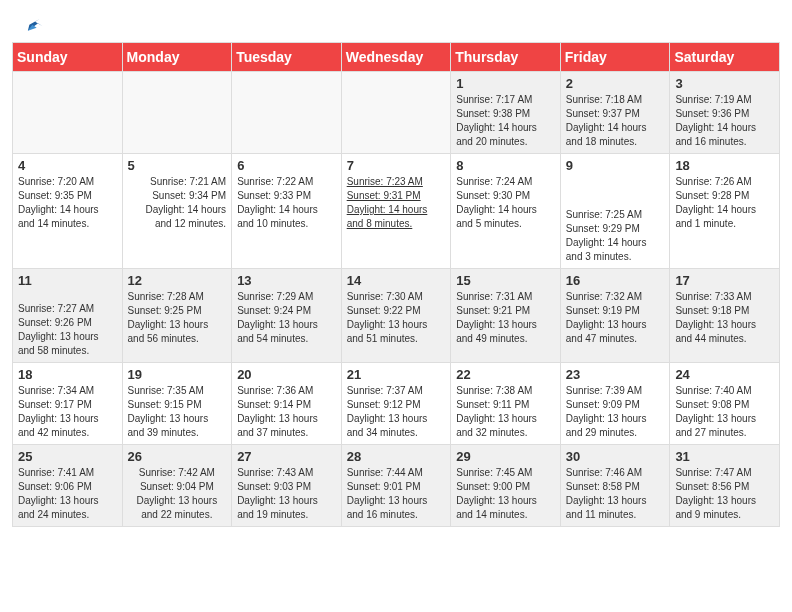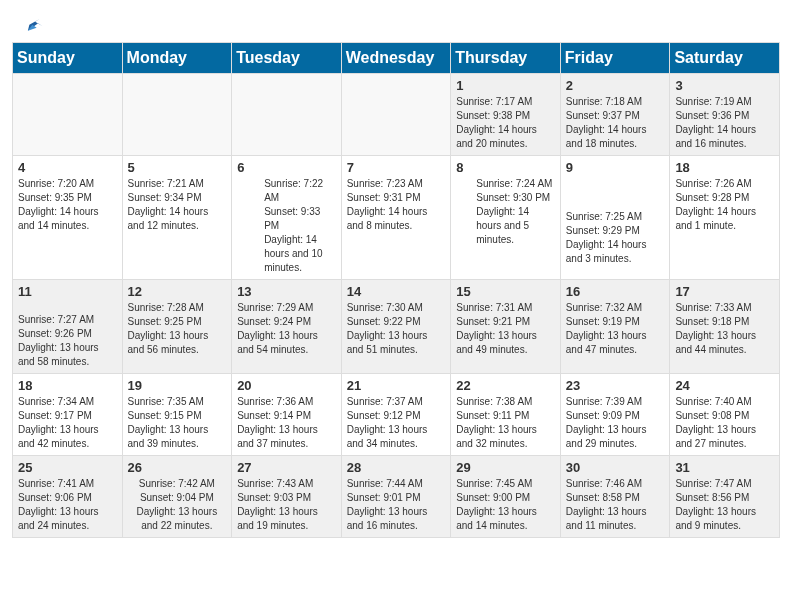--- a/index.html
+++ b/index.html
@@ -54,23 +54,23 @@
       margin-top: 2px;
     }
     .calendar-container {
       padding: 0 12px 12px 12px;
     }
     table {
       width: 100%;
       border-collapse: collapse;
     }
     th {
-      background-color: #0369a1;
+      background-color: #ef4444;
       color: #fff;
-      font-size: 16px;
+      font-size: 14px;
       font-weight: bold;
       padding: 6px 4px;
       text-align: left;
       border: 1px solid #ddd;
     }
     td {
       border: 1px solid #ddd;
       vertical-align: top;
       padding: 4px 5px;
       font-size: 11px;
@@ -159,39 +159,39 @@
         </tr>
         <tr>
           <td>
             <span class="day-num">4</span>
             <div class="day-info" style="white-space: pre-line;">Sunrise: 7:20 AM
 Sunset: 9:35 PM
 Daylight: 14 hours and 14 minutes.</div>
           </td>
           <td>
             <span class="day-num">5</span>
-            <div class="day-info" style="white-space: pre-line;">Sunrise: 7:21 AM
+            <div class="day-info" style="white-space: pre-line; text-align: right;">Sunrise: 7:21 AM
 Sunset: 9:34 PM
 Daylight: 14 hours and 12 minutes.</div>
           </td>
           <td>
             <span class="day-num">6</span>
-            <div class="day-info" style="white-space: pre-line; margin-left: 27px;">Sunrise: 7:22 AM
+            <div class="day-info" style="white-space: pre-line;">Sunrise: 7:22 AM
 Sunset: 9:33 PM
 Daylight: 14 hours and 10 minutes.</div>
           </td>
           <td>
             <span class="day-num">7</span>
-            <div class="day-info" style="white-space: pre-line;">Sunrise: 7:23 AM
+            <div class="day-info" style="white-space: pre-line; text-decoration: underline;">Sunrise: 7:23 AM
 Sunset: 9:31 PM
 Daylight: 14 hours and 8 minutes.</div>
           </td>
           <td>
             <span class="day-num">8</span>
-            <div class="day-info" style="white-space: pre-line; margin-left: 20px;">Sunrise: 7:24 AM
+            <div class="day-info" style="white-space: pre-line;">Sunrise: 7:24 AM
 Sunset: 9:30 PM
 Daylight: 14 hours and 5 minutes.</div>
           </td>
           <td>
             <span class="day-num">9</span>
             <div class="day-info" style="white-space: pre-line; margin-top: 35px;">Sunrise: 7:25 AM
 Sunset: 9:29 PM
 Daylight: 14 hours and 3 minutes.</div>
           </td>
           <td>

